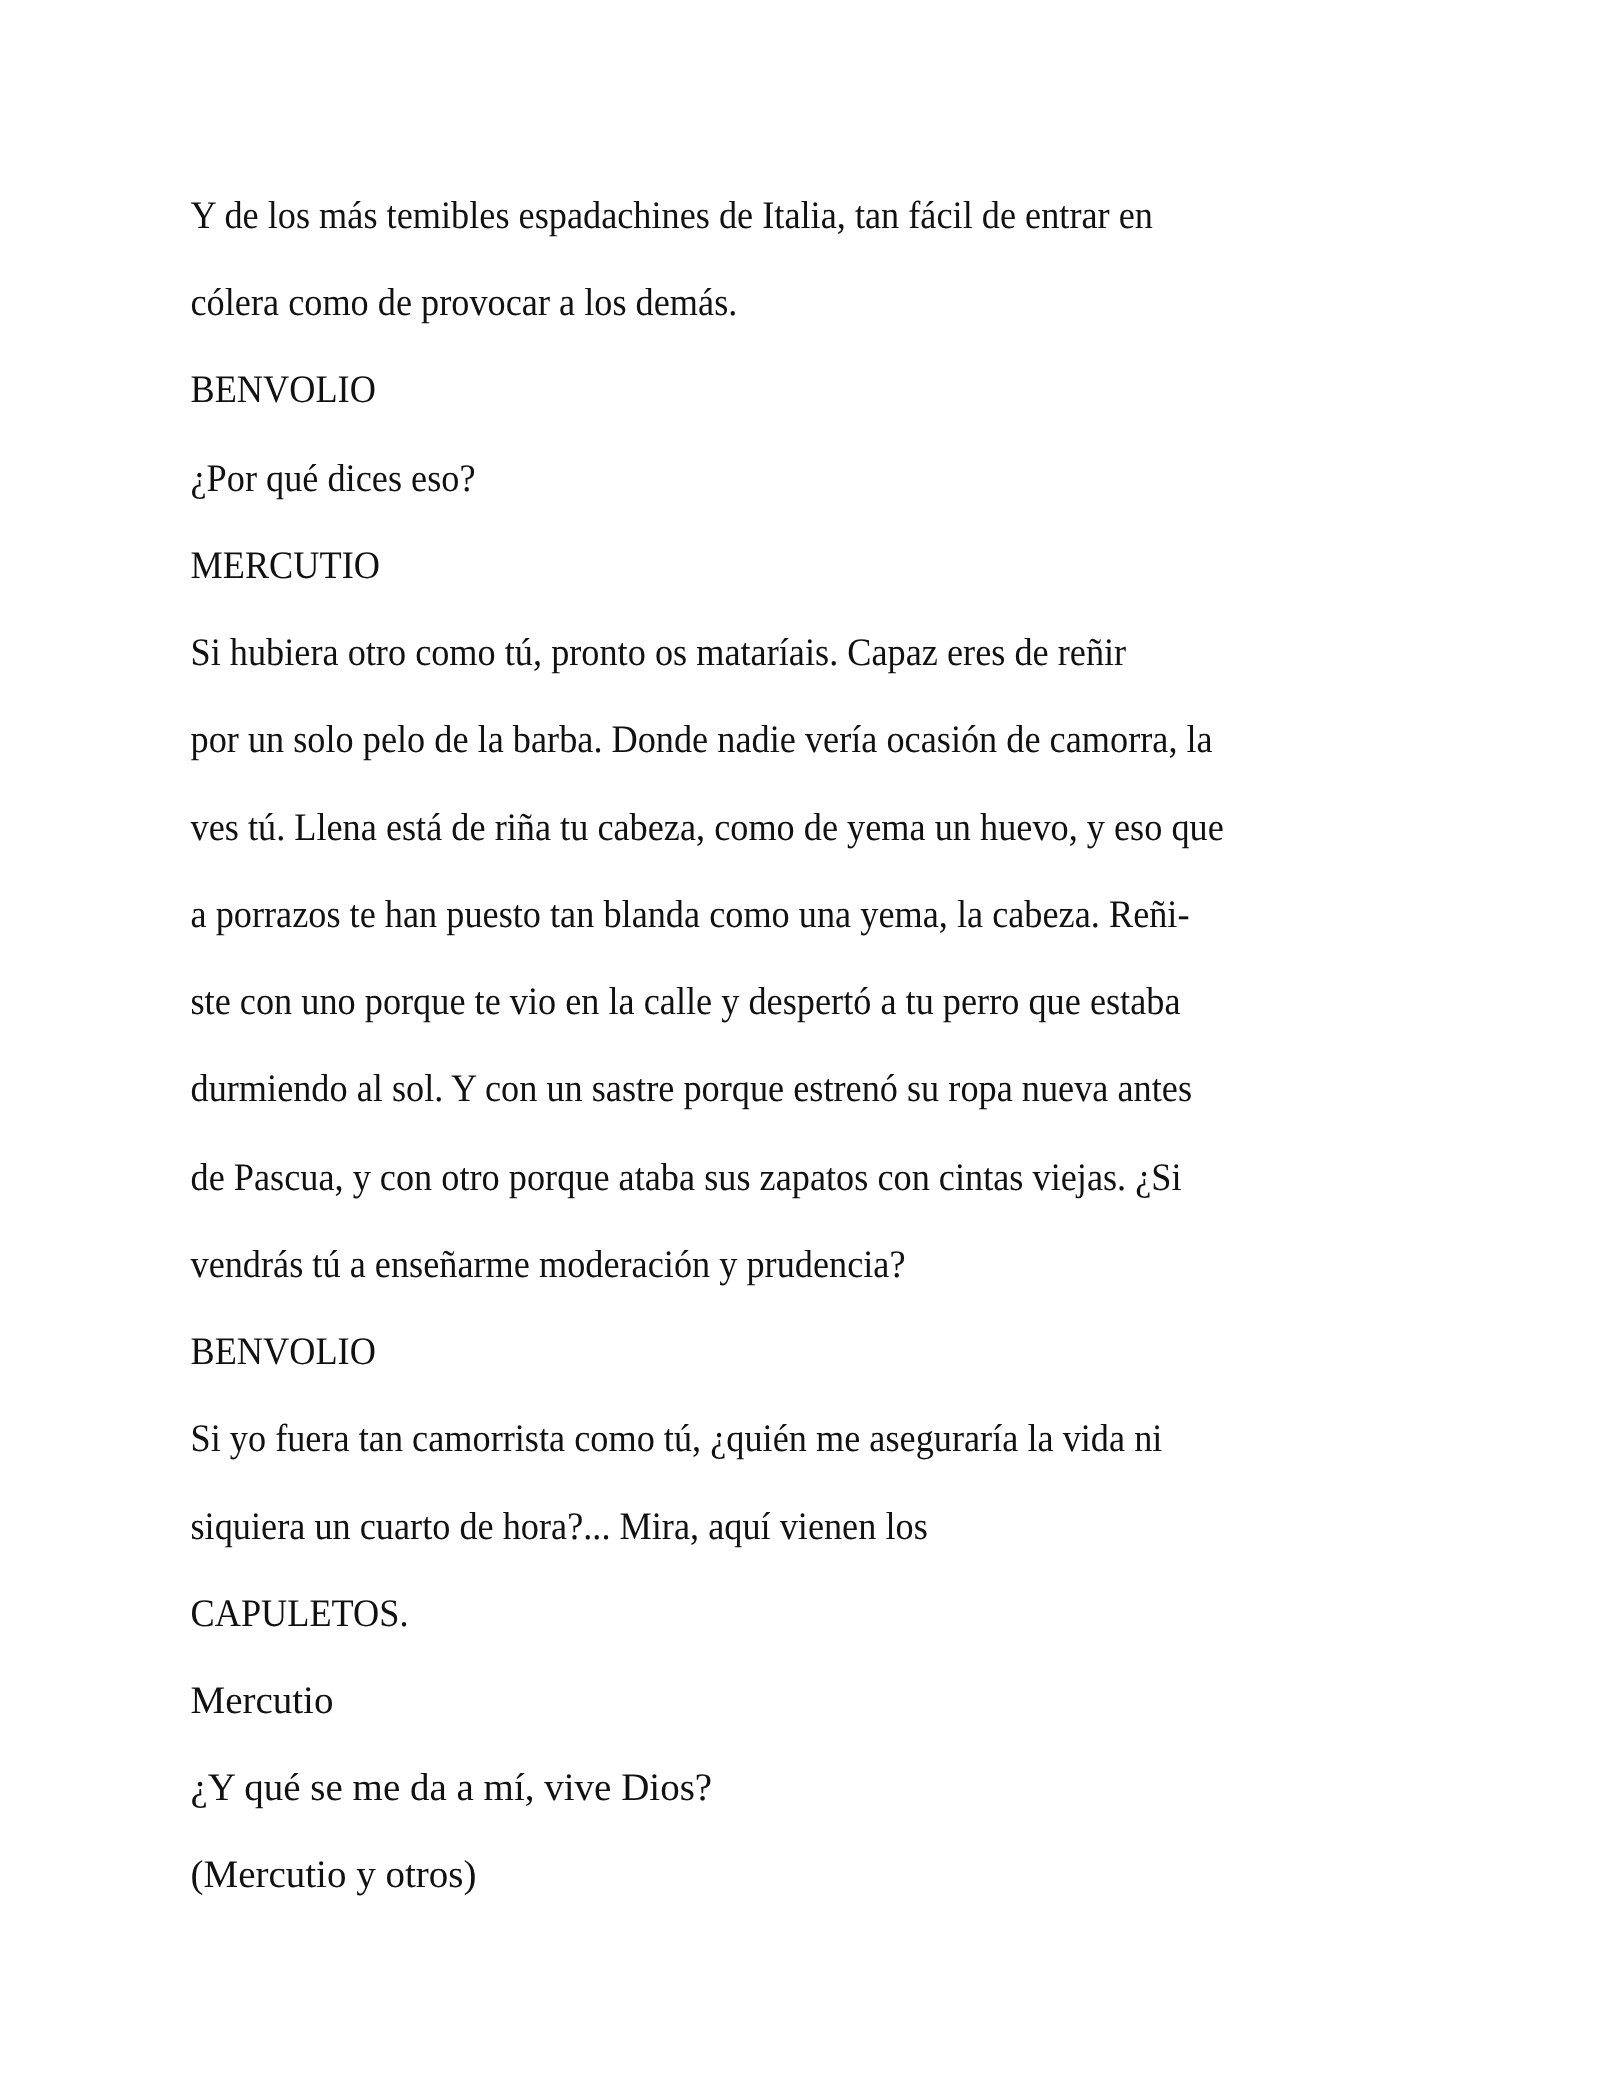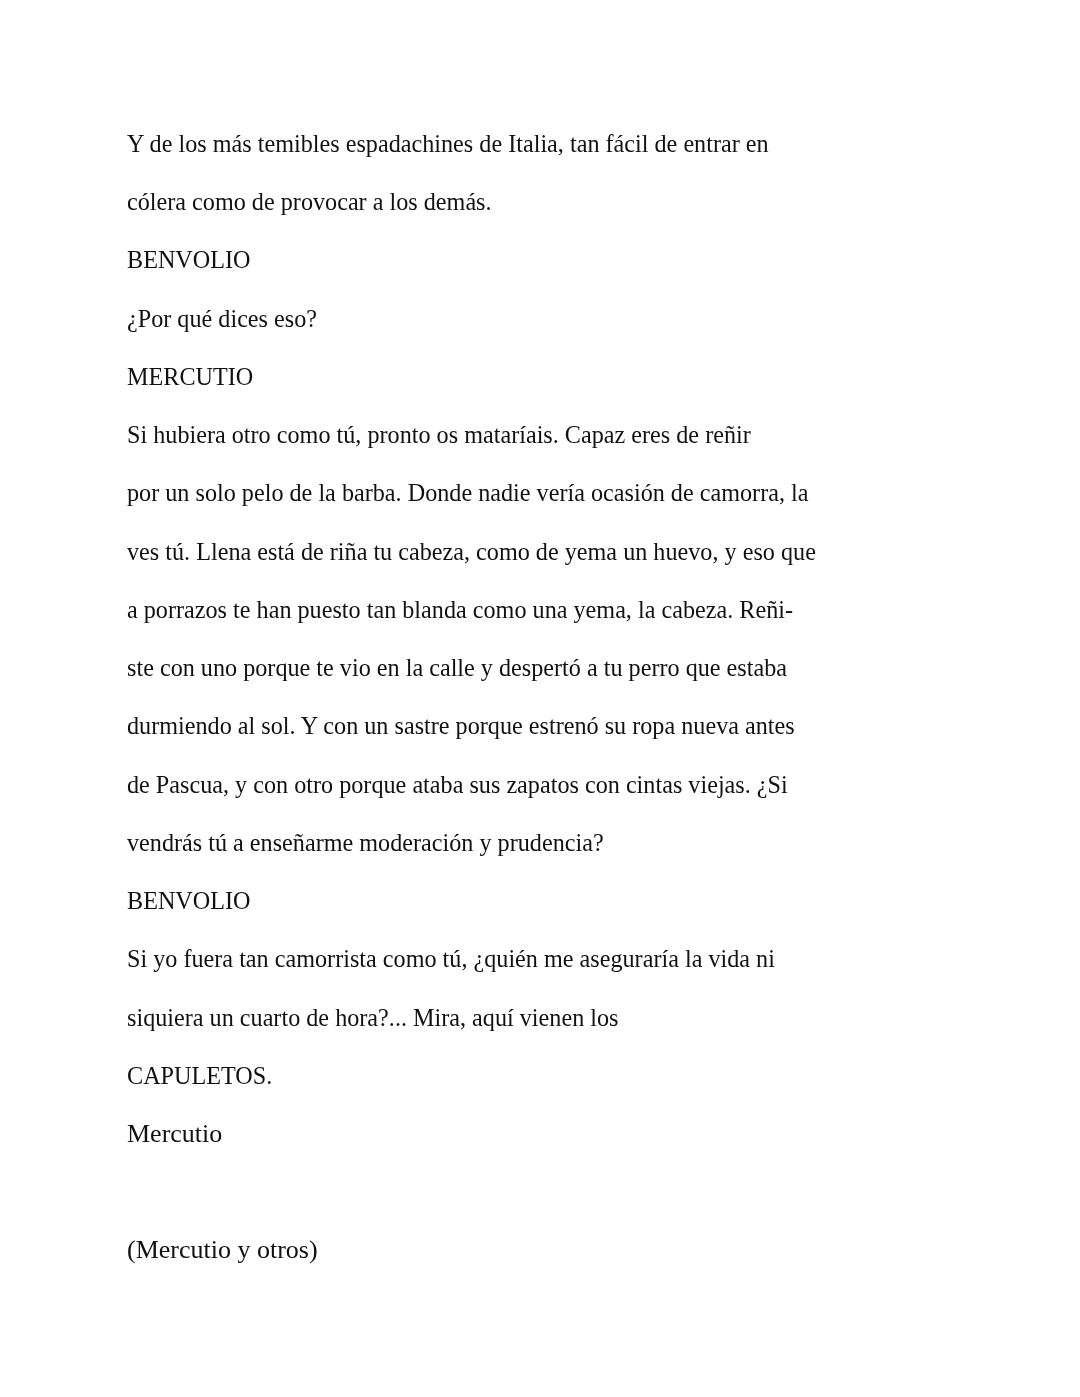--- a/index.html
+++ b/index.html
@@ -54,14 +54,15 @@
   <div class="line cond" style="top:595px">a porrazos te han puesto tan blanda como una yema, la cabeza. Reñi-</div>
   <div class="line cond" style="top:653px">ste con uno porque te vio en la calle y despertó a tu perro que estaba</div>
   <div class="line cond" style="top:711px">durmiendo al sol. Y con un sastre porque estrenó su ropa nueva antes</div>
   <div class="line cond" style="top:770px">de Pascua, y con otro porque ataba sus zapatos con cintas viejas. ¿Si</div>
   <div class="line cond" style="top:828px">vendrás tú a enseñarme moderación y prudencia?</div>
   <div class="line cond" style="top:886px">BENVOLIO</div>
   <div class="line cond" style="top:944px">Si yo fuera tan camorrista como tú, ¿quién me aseguraría la vida ni</div>
   <div class="line cond" style="top:1003px">siquiera un cuarto de hora?... Mira, aquí vienen los</div>
   <div class="line cond" style="top:1061px">CAPULETOS.</div>
   <div class="line wide" style="top:1119px">Mercutio</div>
+  <div class="line wide" style="top:1177px">¿Y qué se me da a mí, vive Dios?</div>
   <div class="line wide" style="top:1235px">(Mercutio y otros)</div>
 </div>
 
 </body></html>

